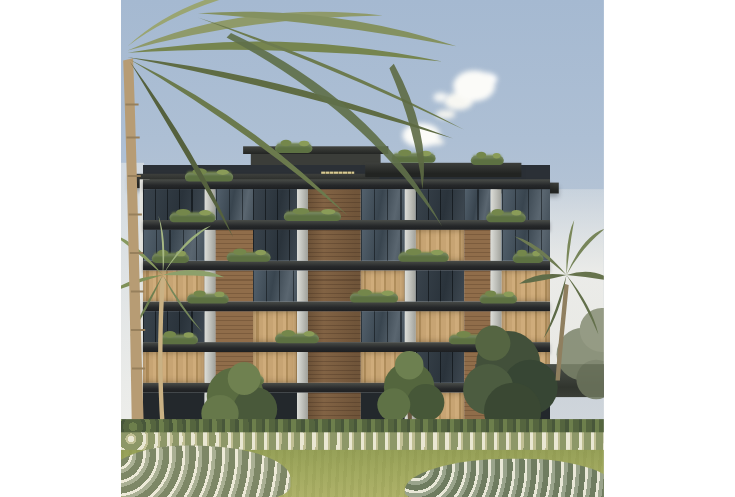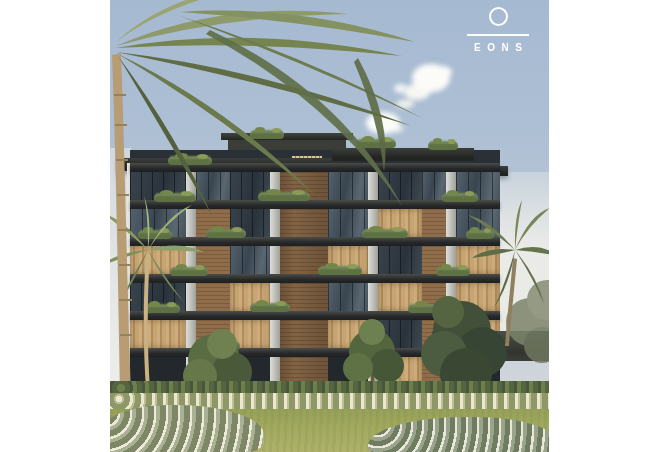--- a/index.html
+++ b/index.html
@@ -300,18 +300,13 @@
       <path d="M248,58 Q282,120 274,172 Q268,118 244,62" fill="#5d6a44" opacity="0.9"></path>
     </g>
   </svg>
 
   <div class="hedge"></div>
   <div class="flower-row"></div>
   <div class="lawn"></div>
   <div class="bush bl"></div>
   <div class="bush br"></div>
 
-  <div class="logo">
-    <div class="logo-circle"></div>
-    <div class="logo-line"></div>
-    <div class="logo-text">EONS</div>
-  </div>
 </div>
 
 </body></html>

